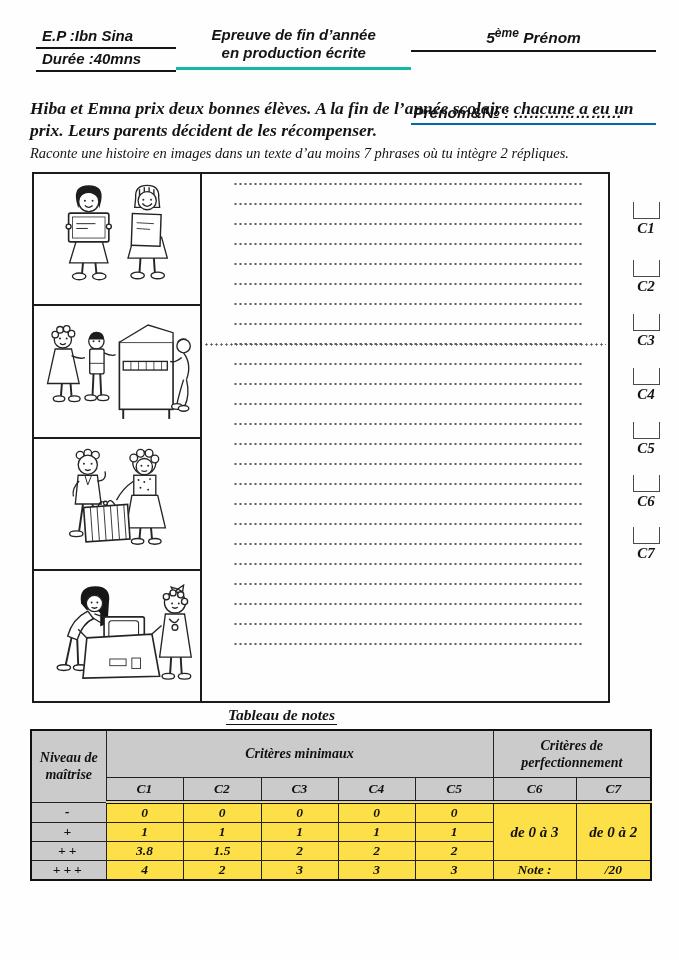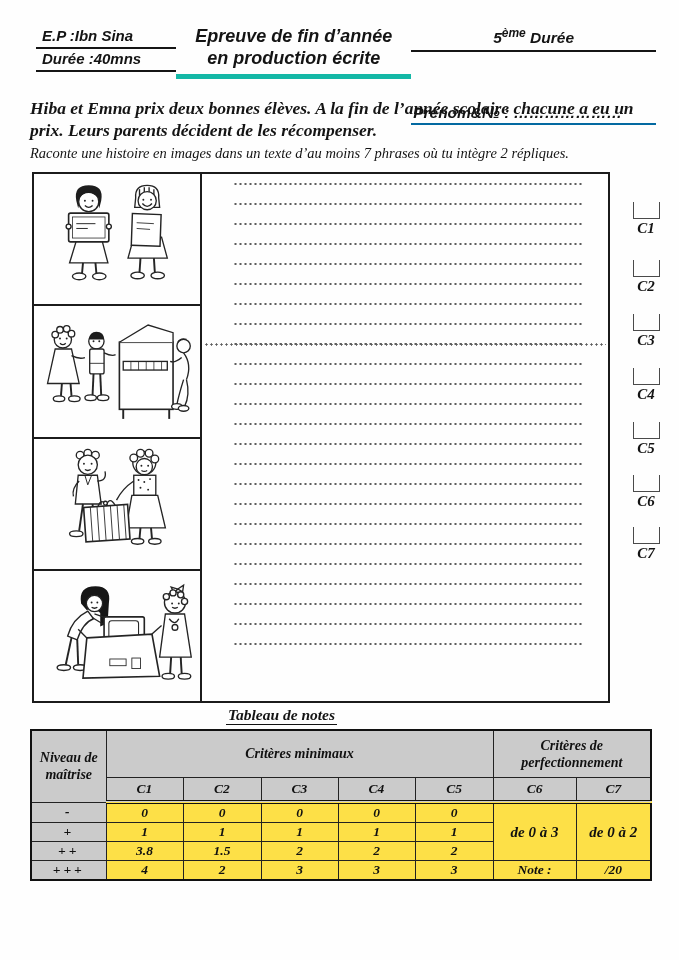--- a/index.html
+++ b/index.html
@@ -3,21 +3,21 @@
 <meta charset="utf-8">
 <style>
   html,body{margin:0;padding:0;}
   body{width:679px;height:960px;background:#ffffff;font-family:"Liberation Serif",serif;color:#141414;}
   .page{position:relative;width:679px;height:960px;background:#fefefe;overflow:hidden;}
 
   
   .hdr{position:absolute;top:26px;left:36px;width:620px;display:flex;justify-content:space-between;align-items:flex-start;}
   .hdr-left{width:142px;font-family:"Liberation Sans",sans-serif;font-style:italic;font-weight:bold;font-size:15px;}
   .hdr-left .hl{border-bottom:2px solid #151515;padding:1px 4px 3px 6px;white-space:nowrap;}
-  .hdr-center{width:238px;text-align:center;font-family:"Liberation Sans",sans-serif;font-style:italic;font-weight:bold;font-size:18px;line-height:1.22;border-bottom:5px solid #14b8a6;padding-bottom:4px;}
+  .hdr-center{width:238px;text-align:center;font-family:"Liberation Sans",sans-serif;font-style:italic;font-weight:bold;font-size:15px;line-height:1.22;border-bottom:3px solid #14b8a6;padding-bottom:4px;}
   .hdr-right{width:248px;font-family:"Liberation Sans",sans-serif;font-style:italic;font-weight:bold;font-size:15.5px;}
   .hdr-right .hr1{text-align:center;border-bottom:2px solid #151515;padding-bottom:3px;}
   .hdr-right .hr1 sup{font-size:12px;}
   .hdr-right .hr2{border-bottom:2px solid #0369a1;padding:20px 2px 1px 2px;white-space:nowrap;margin-top:32px;}
 
   
   .prompt{position:absolute;top:97px;left:30px;width:624px;}
   .situation{font-style:italic;font-weight:bold;font-size:17.5px;line-height:1.28;}
   .instruction{font-style:italic;font-size:14.5px;margin-top:3px;}
 
@@ -71,21 +71,21 @@
   <div class="hdr">
     <div class="hdr-left">
       <div class="hl">E.P :Ibn Sina</div>
       <div class="hl">Durée :40mns</div>
     </div>
     <div class="hdr-center">
       <div>Epreuve de fin d’année</div>
       <div>en production écrite</div>
     </div>
     <div class="hdr-right">
-      <div class="hr1"><span>5</span><sup>ème</sup><span> Durée</span></div>
+      <div class="hr1"><span>5</span><sup>ème</sup><span> Prénom</span></div>
       <div class="hr2">Prénom&amp;№ : …………………</div>
     </div>
   </div>
 
   <div class="prompt">
     <div class="situation">Hiba et Emna prix deux bonnes élèves. A la fin de l’année scolaire chacune a eu un prix. Leurs parents décident de les récompenser.</div>
     <div class="instruction">Raconte une histoire en images dans un texte d’au moins 7 phrases où tu intègre 2 répliques.</div>
   </div>
 
   <div class="main-box">

